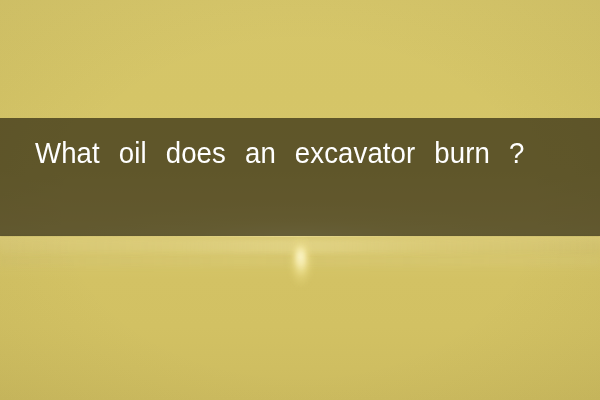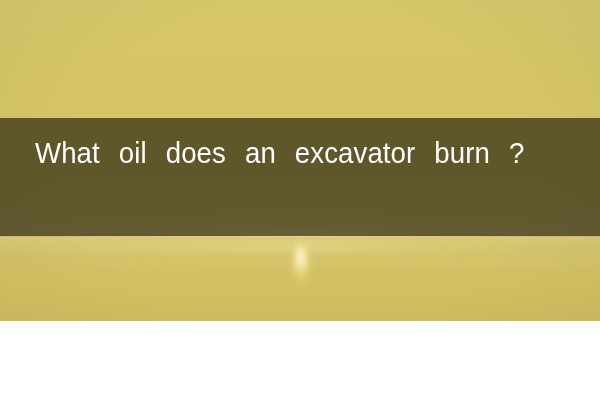--- a/index.html
+++ b/index.html
@@ -3,21 +3,21 @@
 <meta charset="utf-8">
 <style>
   html, body {
     margin: 0;
     padding: 0;
     background: #ffffff;
   }
   #screenshot {
     position: relative;
     width: 600px;
-    height: 321px;
+    height: 400px;
     overflow: hidden;
     font-family: "Liberation Sans", sans-serif;
     background: #d5c568;
   }
 
   
   .photo {
     position: absolute;
     inset: 0;
     overflow: hidden;

